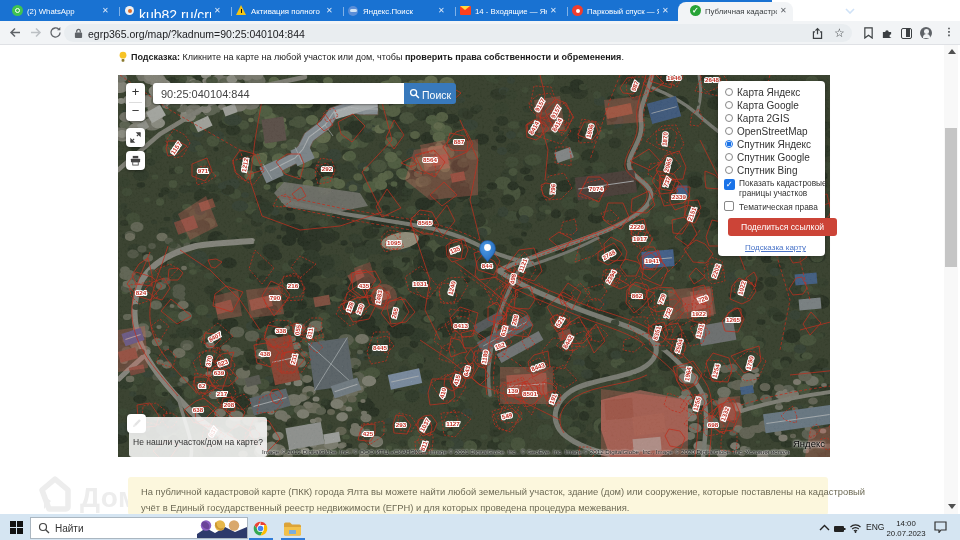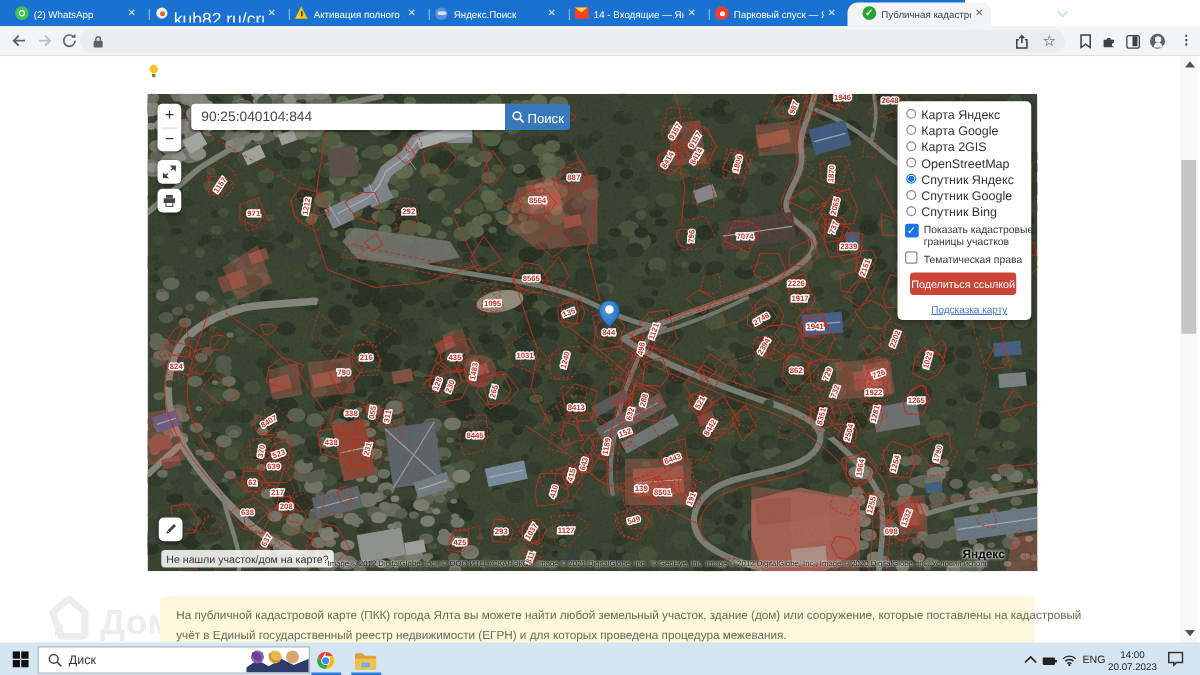--- a/index.html
+++ b/index.html
@@ -65,20 +65,21 @@
         <path d="M2 6.5 H10.5 M7 2.5 L11 6.5 L7 10.5" fill="none" stroke="#bcc0c4" stroke-width="1.5"></path>
       </svg>
   <svg class="abs" style="left:49px;top:5px" width="13" height="13" viewBox="0 0 16 16">
         <path d="M13.6 8 a5.6 5.6 0 1 1-1.7-4" fill="none" stroke="#5f6368" stroke-width="1.6"></path>
         <path d="M13.9 1.2 L13.9 5.1 L10 5.1 Z" fill="#5f6368"></path>
       </svg>
   <svg class="abs" style="left:74px;top:7px" width="9" height="11" viewBox="0 0 10 12">
         <rect x="1" y="5" width="8" height="6" rx="1" fill="#5f6368"></rect>
         <path d="M3 5 V3.5 a2 2 0 0 1 4 0 V5" fill="none" stroke="#5f6368" stroke-width="1.4"></path>
       </svg>
+  <div class="abs" style="left:88px;top:6.5px;font-size:10.5px;color:#202124">egrp365.org/map/?kadnum=90:25:040104:844</div>
   <svg class="abs" style="left:811px;top:6px" width="13" height="13" viewBox="0 0 16 16">
         <path d="M5 6 H3 V14 H13 V6 H11" fill="none" stroke="#3c4043" stroke-width="1.5"></path>
         <path d="M8 9 V2.5 M5.5 4.5 L8 2 L10.5 4.5" fill="none" stroke="#3c4043" stroke-width="1.5"></path>
       </svg>
   <div class="abs" style="left:834px;top:4.5px;font-size:12px;color:#3c4043">☆</div>
   <svg class="abs" style="left:863px;top:6px" width="11" height="12" viewBox="0 0 12 13">
         <path d="M2 1 h8 v11 l-4 -3 -4 3 Z" fill="none" stroke="#3c4043" stroke-width="1.3"></path>
       </svg>
   <svg class="abs" style="left:881px;top:6px" width="12" height="12" viewBox="0 0 16 16">
         <path d="M2.5 6.5 h3.2 a2.1 2.1 0 1 1 4.6 0 h3.2 v3.2 a2.1 2.1 0 1 0 0 4.3 v0.5 h-11 Z" fill="#3c4043"></path>
@@ -90,20 +91,21 @@
   <div class="abs" style="left:922.5px;top:12.8px;width:7px;height:4px;border-radius:3.5px 3.5px 0 0;background:#f2f4f6"></div>
   <div class="abs" style="left:944px;top:5px;font-size:10px;color:#3c4043;font-weight:bold;letter-spacing:0">⋮</div>
 </div>
 
 <div class="abs" style="left:0;top:45px;width:960px;height:470px;background:#fff"></div>
 
 <svg class="abs" style="left:118px;top:51px" width="10" height="12" viewBox="0 0 10 12">
       <circle cx="5" cy="4.2" r="3.4" fill="#f7c325"></circle>
       <rect x="3.6" y="8" width="2.8" height="2.8" rx="0.8" fill="#8a7a30"></rect>
     </svg>
+<div class="abs" style="left:131px;top:52px;font-size:9px;color:#1a1a1a"><b>Подсказка:</b> Кликните на карте на любой участок или дом, чтобы <b>проверить права собственности и обременения</b>.</div>
 
 <div class="abs" style="left:118px;top:75px;width:712px;height:382px;overflow:hidden">
 <svg width="712" height="382" viewBox="0 0 712 382" style="position:absolute;left:0;top:0;display:block">
 <defs>
 <filter id="grain" x="0" y="0" width="100%" height="100%">
  <feTurbulence type="fractalNoise" baseFrequency="0.9" numOctaves="2" seed="11" result="n"></feTurbulence>
  <feColorMatrix in="n" type="matrix" values="0 0 0 0 0  0 0 0 0 0  0 0 0 0 0  0.9 0.9 0.9 0 0" result="a"></feColorMatrix>
  <feComposite operator="in" in="a" in2="SourceGraphic"></feComposite>
 </filter>
 <filter id="grain2" x="0" y="0" width="100%" height="100%">
@@ -3092,39 +3094,39 @@
 
 <div class="abs" style="left:153px;top:83px;width:251px;height:21px;background:#fff;border-radius:3px 0 0 3px;box-shadow:0 1px 2px rgba(0,0,0,.35)"></div>
 <div class="abs" style="left:161px;top:88px;font-size:11px;color:#444">90:25:040104:844</div>
 <div class="abs" style="left:404px;top:83px;width:52px;height:21px;background:#3879bc;border-radius:0 3px 3px 0"></div>
 <svg class="abs" style="left:409px;top:88px" width="11" height="11" viewBox="0 0 12 12">
       <circle cx="5" cy="5" r="3.3" fill="none" stroke="#fff" stroke-width="1.4"></circle>
       <line x1="7.5" y1="7.5" x2="10.8" y2="10.8" stroke="#fff" stroke-width="1.6"></line>
     </svg>
 <div class="abs" style="left:422px;top:88.5px;font-size:10.5px;color:#fff">Поиск</div>
 
-<div class="abs" style="left:129px;top:440px;height:14px;background:rgba(255,255,255,.85);border-radius:3px;padding:2px 4px;font-size:8.5px;color:#333;white-space:nowrap">Не нашли участок/дом на карте?</div>
+<div class="abs" style="left:129px;top:417px;height:14px;background:rgba(255,255,255,.85);border-radius:3px;padding:20px 4px;font-size:8.5px;color:#333;white-space:nowrap">Не нашли участок/дом на карте?</div>
 <div class="abs" style="left:262px;top:448px;width:528px;font-size:6.2px;color:#1a1a1a;text-shadow:0 0 2px #fff,0 0 2px #fff;white-space:nowrap;overflow:hidden">Image © 2012 DigitalGlobe, Inc., © ООО ИТЦ «СКАНЭКС», Image © 2021 DigitalGlobe, Inc., © GeoEye, Inc. Image © 2012 DigitalGlobe, Inc., Image © 2020 DigitalGlobe, Inc.  Условия использования</div>
-<div class="abs" style="left:770px;top:438px;font-size:9.5px;font-weight:bold;color:#000;text-shadow:0 0 3px #fff,0 0 3px #fff">Яндекс</div>
+<div class="abs" style="left:793px;top:438px;font-size:9.5px;font-weight:normal;color:#000;text-shadow:0 0 3px #fff,0 0 3px #fff">Яндекс</div>
 
 <div class="abs" style="left:718px;top:81px;width:107px;height:175px;background:#fff;border-radius:4px;box-shadow:0 1px 5px rgba(0,0,0,.35)"></div>
 <div class="abs" style="left:725px;top:85.5px;font-size:10px;color:#333;line-height:13px;white-space:nowrap">
   <div><span style="display:inline-block;width:8px;height:8px;border:1px solid #888;border-radius:50%;margin-right:4px"></span>Карта Яндекс</div>
   <div><span style="display:inline-block;width:8px;height:8px;border:1px solid #888;border-radius:50%;margin-right:4px"></span>Карта Google</div>
   <div><span style="display:inline-block;width:8px;height:8px;border:1px solid #888;border-radius:50%;margin-right:4px"></span>Карта 2GIS</div>
   <div><span style="display:inline-block;width:8px;height:8px;border:1px solid #888;border-radius:50%;margin-right:4px"></span>OpenStreetMap</div>
   <div><span style="display:inline-block;width:8px;height:8px;border:1px solid #1a73e8;border-radius:50%;margin-right:4px;background:radial-gradient(circle,#1a73e8 0 2.2px,#fff 2.6px)"></span>Спутник Яндекс</div>
   <div><span style="display:inline-block;width:8px;height:8px;border:1px solid #888;border-radius:50%;margin-right:4px"></span>Спутник Google</div>
   <div><span style="display:inline-block;width:8px;height:8px;border:1px solid #888;border-radius:50%;margin-right:4px"></span>Спутник Bing</div>
 </div>
 <div class="abs" style="left:724px;top:179px;width:10.5px;height:10.5px;background:#1a73e8;border-radius:2px;color:#fff;font-size:8.5px;text-align:center;line-height:10.5px">✓</div>
 <div class="abs" style="left:739px;top:179px;font-size:8.3px;color:#333;line-height:9.8px">Показать кадастровые<br>границы участков</div>
 <div class="abs" style="left:724px;top:201px;width:10px;height:10px;background:#fff;border:1px solid #888;border-radius:2px"></div>
 <div class="abs" style="left:739px;top:202px;font-size:8.3px;color:#333">Тематическая права</div>
-<div class="abs" style="left:728px;top:218px;width:85px;height:18px;background:#cc4437;border-radius:3px;color:#fff;font-size:8.6px;text-align:center;line-height:18px">Поделиться ссылкой</div>
+<div class="abs" style="left:728px;top:218px;width:109px;height:18px;background:#cc4437;border-radius:3px;color:#fff;font-size:8.6px;text-align:center;line-height:18px">Поделиться ссылкой</div>
 <div class="abs" style="left:745px;top:243px;font-size:8px;color:#4a74c8;text-decoration:underline">Подсказка карту</div>
 
 <svg class="abs" style="left:36px;top:474px" width="38" height="40" viewBox="0 0 38 40">
  <path d="M6 16 L19 5 L32 16 V33 a2 2 0 0 1-2 2 H13 Z" fill="none" stroke="#ededed" stroke-width="5.5" stroke-linejoin="round"></path>
  <path d="M8 35 L15 27 L8 22 Z" fill="#ededed"></path>
 </svg>
 <div class="abs" style="left:80px;top:482px;font-size:28px;font-weight:bold;color:#ededed;letter-spacing:0.5px">Дом</div>
 <div class="abs" style="left:128px;top:477px;width:700px;height:38px;background:#fcf7dd;border-radius:3px"></div>
 <div class="abs" style="left:141px;top:484px;width:690px;font-size:9.4px;color:#6d6a55;line-height:15.5px;white-space:nowrap">На публичной кадастровой карте (ПКК) города Ялта вы можете найти любой земельный участок, здание (дом) или сооружение, которые поставлены на кадастровый<br>учёт в Единый государственный реестр недвижимости (ЕГРН) и для которых проведена процедура межевания.</div>
 
@@ -3138,21 +3140,21 @@
       <rect x="0" y="0" width="6" height="6" fill="#111"></rect>
       <rect x="7" y="0" width="6" height="6" fill="#111"></rect>
       <rect x="0" y="7" width="6" height="6" fill="#111"></rect>
       <rect x="7" y="7" width="6" height="6" fill="#111"></rect>
     </svg>
 <div class="abs" style="left:30px;top:517px;width:218px;height:22px;background:#fff;border:1px solid #aab6c0"></div>
 <svg class="abs" style="left:38px;top:522px" width="12" height="12" viewBox="0 0 12 12">
       <circle cx="5" cy="5" r="3.5" fill="none" stroke="#444" stroke-width="1.2"></circle>
       <line x1="7.7" y1="7.7" x2="11" y2="11" stroke="#444" stroke-width="1.3"></line>
     </svg>
-<div class="abs" style="left:55px;top:523px;font-size:10px;color:#333">Диск</div>
+<div class="abs" style="left:55px;top:523px;font-size:10px;color:#333">Найти</div>
 <svg class="abs" style="left:197px;top:518px" width="50" height="20" viewBox="0 0 50 20">
   <path d="M0 20 L0 16 L9 10 L18 15 L28 9 L38 14 L50 9 L50 20 Z" fill="#2d3a6b"></path>
   <circle cx="9" cy="7.5" r="5.2" fill="#8a5fc0"></circle>
       <path d="M5 4 a5.2 5.2 0 0 1 7 6.5 A5.2 5.2 0 0 1 5 4" fill="#6a4398"></path>
   <circle cx="23" cy="7.5" r="5.2" fill="#e8b84b"></circle>
       <path d="M19 4.5 a5.2 5.2 0 0 0 7.5 6" fill="none" stroke="#c89432" stroke-width="1.5"></path>
   <circle cx="37" cy="7.5" r="5.2" fill="#d9a86c"></circle>
       <path d="M34 3.5 a5.2 5.2 0 0 0 6 7 A5.2 5.2 0 0 1 34 3.5" fill="#5a4f8a"></path>
 </svg>
 <svg class="abs" style="left:253px;top:521px" width="15" height="15" viewBox="0 0 24 24">

